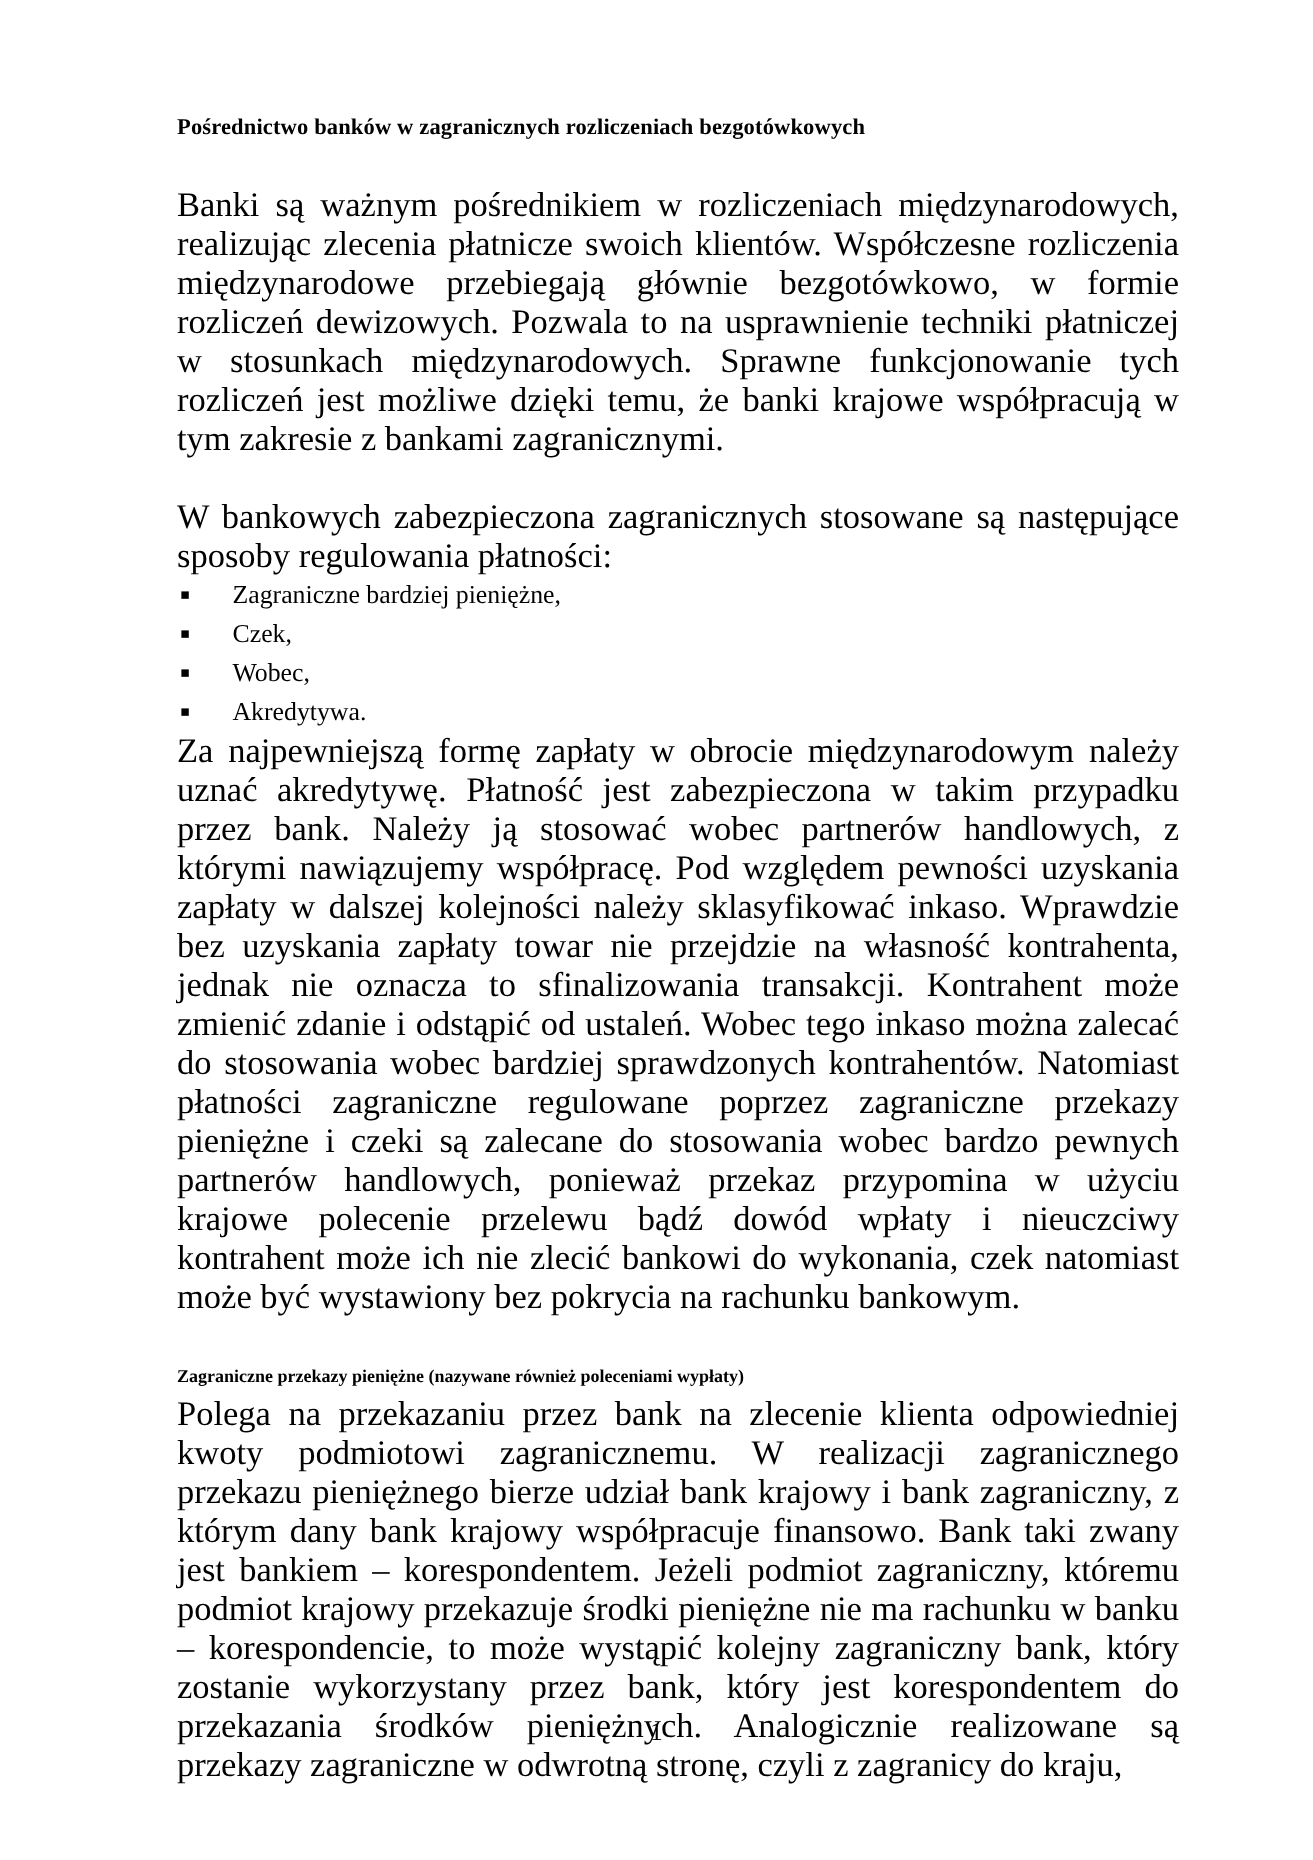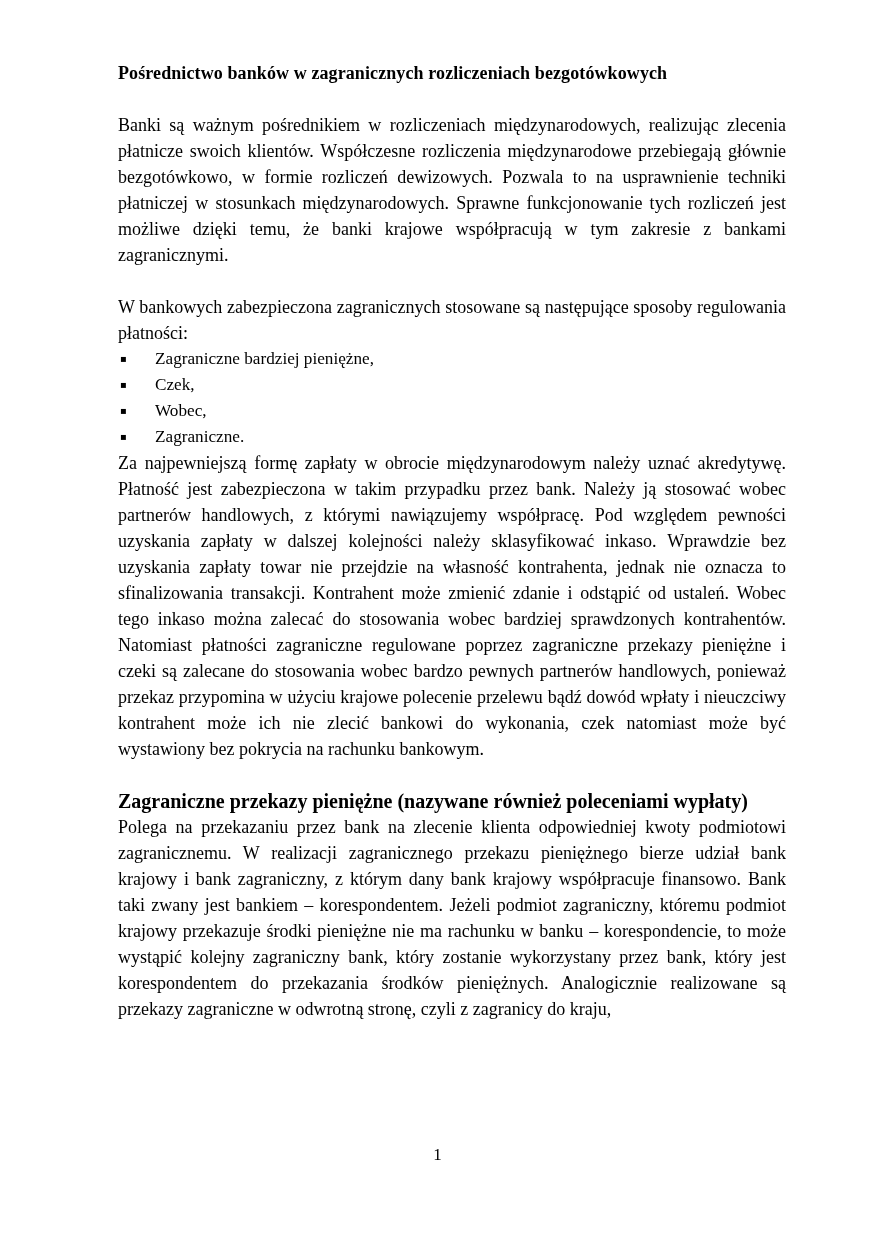--- a/index.html
+++ b/index.html
@@ -26,34 +26,34 @@
   }
 
   .content {
     position: absolute;
     left: 118px;
     top: 56px;
     width: 668px;
   }
 
   .doc-title {
-    font-size: 18px;
+    font-size: 15px;
     font-weight: bold;
     line-height: 26px;
-    margin: 4px 0 0 0;
+    margin: 16px 0 0 0;
     text-align: left;
     letter-spacing: 0.1px;
   }
 
   .spacer-line {
     height: 26px;
   }
 
   .para {
-    font-size: 18px;
+    font-size: 23px;
     line-height: 26px;
     text-align: justify;
     text-justify: inter-word;
     margin: 0;
     hyphens: none;
   }
 
   .bullet-list {
     list-style: none;
     margin: 0;
@@ -71,21 +71,21 @@
   .bullet-marker {
     position: absolute;
     left: 2px;
     top: 0;
     font-size: 10px;
     line-height: 26px;
     font-family: "DejaVu Sans", sans-serif;
   }
 
   .section-heading {
-    font-size: 20px;
+    font-size: 12px;
     font-weight: bold;
     line-height: 26px;
     text-align: left;
     margin: 0;
   }
 
   .page-number {
     position: absolute;
     left: 0;
     top: 1143px;
@@ -121,21 +121,21 @@
       <li class="bullet-item">
         <span class="bullet-marker">▪</span>
         <span>Czek,</span>
       </li>
       <li class="bullet-item">
         <span class="bullet-marker">▪</span>
         <span>Wobec,</span>
       </li>
       <li class="bullet-item">
         <span class="bullet-marker">▪</span>
-        <span>Zagraniczne.</span>
+        <span>Akredytywa.</span>
       </li>
     </ul>
 
     <p class="para">Za najpewniejszą formę zapłaty w obrocie międzynarodowym należy uznać akredytywę. Płatność jest zabezpieczona w takim przypadku przez bank. Należy ją stosować wobec partnerów handlowych, z którymi nawiązujemy współpracę. Pod względem pewności uzyskania zapłaty w dalszej kolejności należy sklasyfikować inkaso. Wprawdzie bez uzyskania zapłaty towar nie przejdzie na własność kontrahenta, jednak nie oznacza to sfinalizowania transakcji. Kontrahent może zmienić zdanie i odstąpić od ustaleń. Wobec tego inkaso można zalecać do stosowania wobec bardziej sprawdzonych kontrahentów. Natomiast płatności zagraniczne regulowane poprzez zagraniczne przekazy pieniężne i czeki są zalecane do stosowania wobec bardzo pewnych partnerów handlowych, ponieważ przekaz przypomina w użyciu krajowe polecenie przelewu bądź dowód wpłaty i nieuczciwy kontrahent może ich nie zlecić bankowi do wykonania,  czek natomiast może być wystawiony bez pokrycia na rachunku bankowym.</p>
 
     <div class="spacer-line"></div>
 
     <p class="section-heading">Zagraniczne przekazy pieniężne  (nazywane również poleceniami wypłaty)</p>
 
     <p class="para">Polega na przekazaniu przez bank na zlecenie klienta odpowiedniej kwoty podmiotowi zagranicznemu. W realizacji zagranicznego przekazu pieniężnego bierze udział bank krajowy i bank zagraniczny, z którym dany bank krajowy współpracuje finansowo. Bank taki zwany jest bankiem – korespondentem. Jeżeli podmiot zagraniczny, któremu podmiot krajowy przekazuje środki pieniężne nie ma rachunku w banku – korespondencie, to może wystąpić kolejny zagraniczny bank, który zostanie wykorzystany przez bank, który jest korespondentem do przekazania środków pieniężnych. Analogicznie realizowane są przekazy zagraniczne w odwrotną stronę, czyli z zagranicy do kraju,</p>

